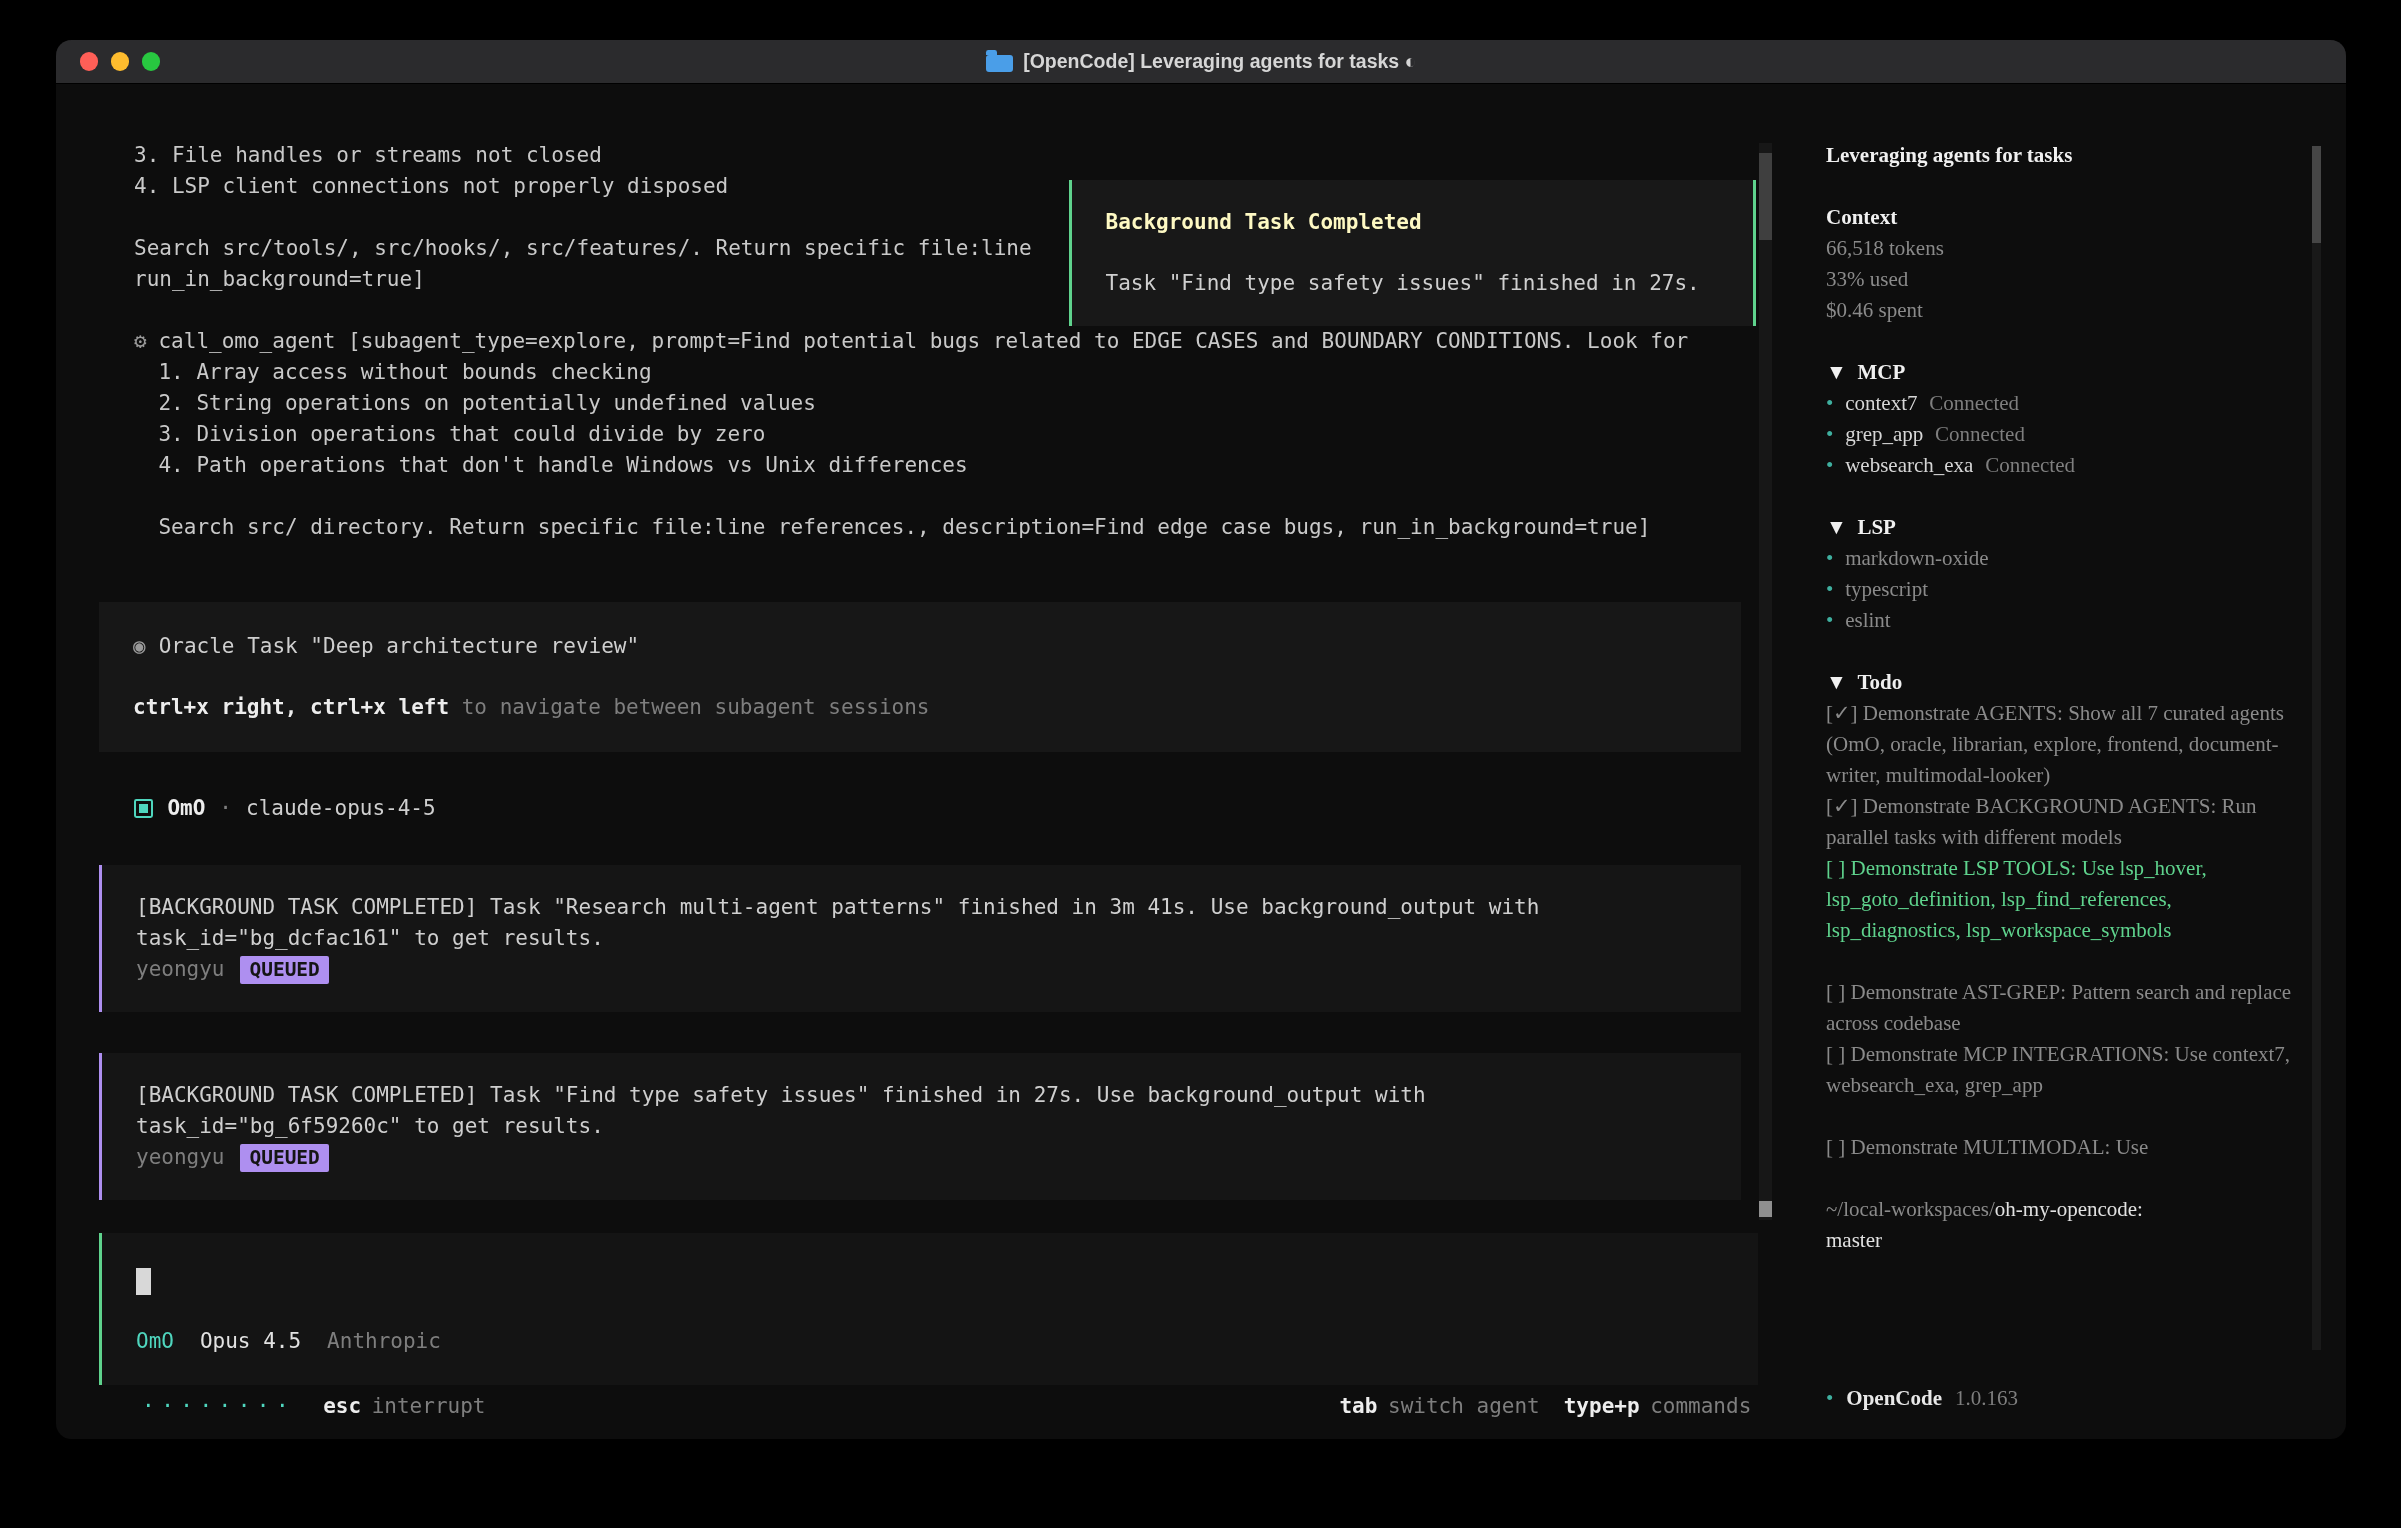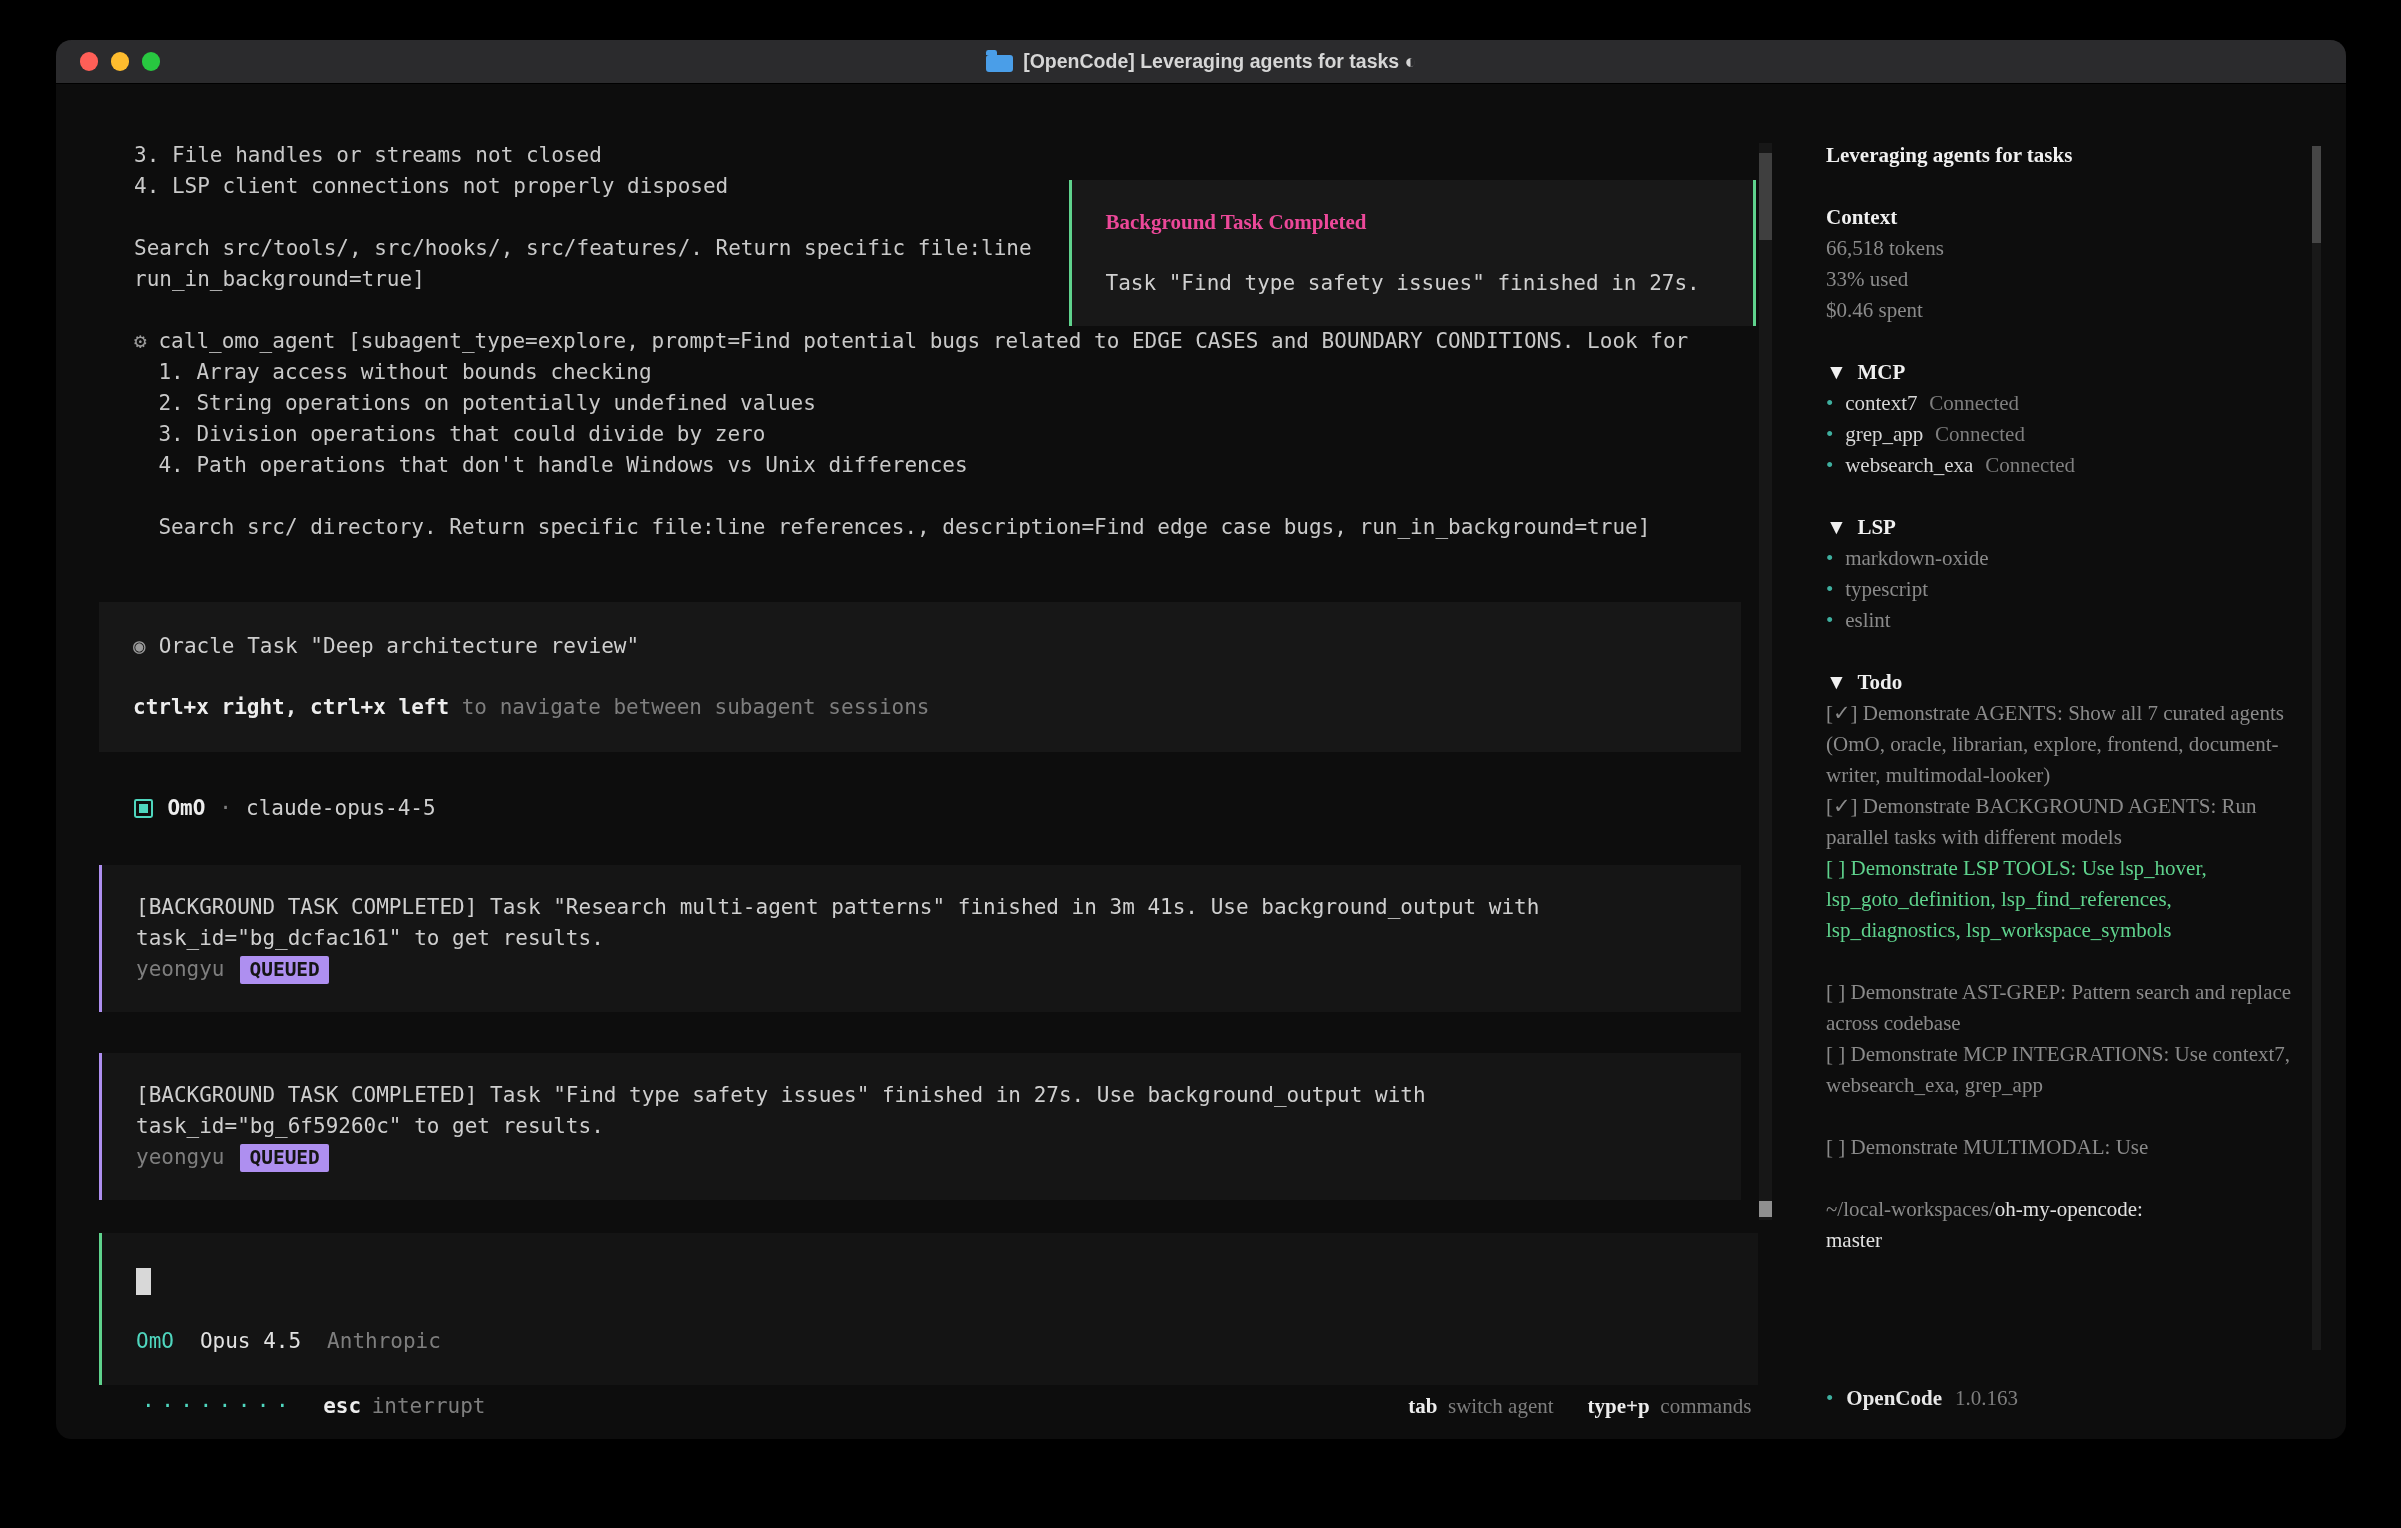--- a/index.html
+++ b/index.html
@@ -23,21 +23,21 @@
   .app-body{flex:1;display:flex;min-height:0;margin-top:38px;}
   .main{flex:1;min-width:0;position:relative;display:flex;flex-direction:column;
         padding:17.7px 0 0 43px;font-size:21px;line-height:31px;color:#C9C9C9;overflow:hidden;}
   .wrap{white-space:pre-wrap;margin:0;font:inherit;}
   .indent{margin-left:35px;padding-right:721px;}
   .dim{color:#7E7E7E;}
   
   .toast{position:absolute;top:58px;right:16.5px;width:687px;box-sizing:border-box;
          background:#181818;border-left:3.5px solid #5FD38D;border-right:3.5px solid #5FD38D;
          padding:27px 34px;}
-  .toast-title{color:#ec4899;font-weight:700;font-family:Liberation Serif, serif;}
+  .toast-title{color:#fef9c3;font-weight:700;}
   .toast-body{margin-top:29.5px;color:#CFCFCF;}
   
   .tool-call{display:flex;margin:31px 53px 0 35px;}
   .gear-icon{color:#9A9A9A;flex:0 0 auto;margin-right:11.8px;}
   
   .box{box-sizing:border-box;}
   .oracle{background:#171717;margin:59px 31px 0 0;padding:29.5px 34px;}
   .oracle-title{display:flex;gap:13px;color:#CFCFCF;}
   .oracle-icon{color:#9A9A9A;}
   .oracle-hint{margin-top:29.5px;color:#7E7E7E;}
@@ -60,21 +60,21 @@
   .input-meta{margin-top:29.5px;display:flex;gap:26px;}
   .input-agent{color:#4FD6BE;}
   .input-model{color:#E2E2E2;}
   .input-provider{color:#7E7E7E;}
   
   .statusbar{margin-top:auto;display:flex;align-items:center;padding:5.9px 20.7px 25px 43px;}
   .spinner-dots{color:#4FD6BE;letter-spacing:6.5px;margin-right:28px;}
   .key{color:#EDEDED;font-weight:700;}
   .label{color:#7E7E7E;}
   .kv{display:flex;gap:10.6px;}
-  .status-right{margin-left:auto;display:flex;gap:34px;font-family:Liberation Serif, serif;}
+  .status-right{margin-left:auto;display:flex;gap:24px;}
   
   .main-scrollbar{position:absolute;right:0;top:20.7px;width:13px;height:1077px;background:#171717;}
   .main-thumb{position:absolute;left:0;top:10.6px;width:100%;height:87px;background:#3F3F3F;}
   .main-marker{position:absolute;left:0;bottom:2.4px;width:100%;height:16.5px;background:#8F8F8F;}
   
   .sidebar{flex:0 0 574px;box-sizing:border-box;position:relative;overflow:hidden;
            padding:17.7px 41px 25px 54px;font-size:21px;line-height:31px;color:#8A8A8A;
            display:flex;flex-direction:column;font-family:Liberation Serif, serif;}
   .sb-title{color:#F0F0F0;font-weight:700;}
   .sb-section{margin-top:31px;}

